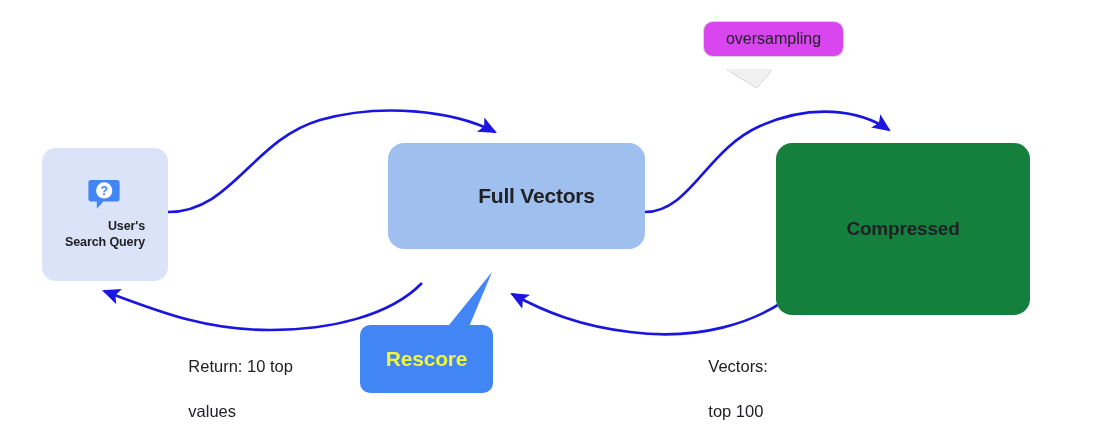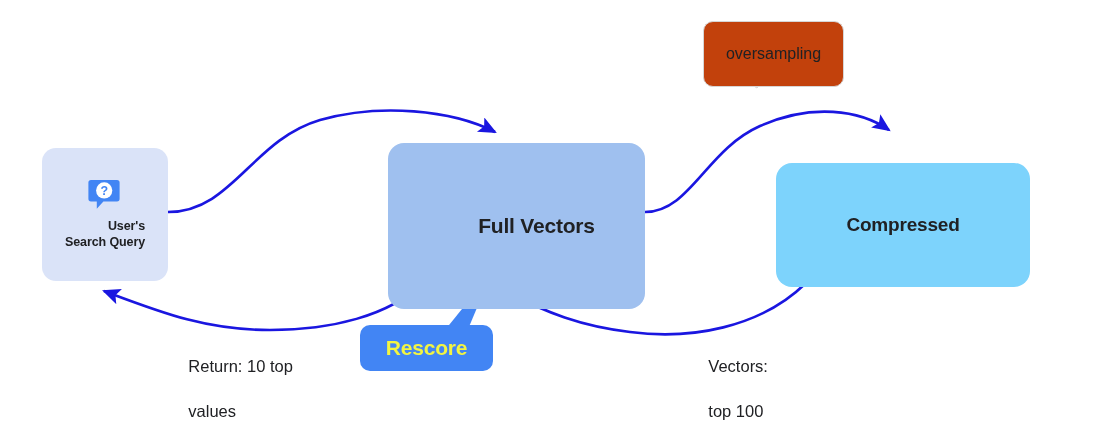--- a/index.html
+++ b/index.html
@@ -57,71 +57,70 @@
     line-height: 1.25;
     letter-spacing: -0.1px;
     text-align: right;
   }
 
   
   #node-full {
     left: 388px;
     top: 143px;
     width: 257px;
-    height: 166px;
+    height: 106px;
     background: #9fc0ef;
     border-radius: 16px;
     padding-left: 40px;
   }
   #node-full .n-label {
     font-size: 21px;
     font-weight: bold;
     letter-spacing: -0.2px;
   }
 
   
   #node-compressed {
     left: 776px;
     top: 143px;
     width: 254px;
-    height: 124px;
-    background: #7dd3fc;
+    height: 172px;
+    background: #15803d;
     border-radius: 16px;
-    margin-top: 20px;
   }
   #node-compressed .n-label {
     font-size: 19px;
     font-weight: bold;
     line-height: 1.32;
     letter-spacing: -0.2px;
   }
 
   
   #node-rescore {
     left: 360px;
     top: 325px;
     width: 133px;
-    height: 46px;
+    height: 68px;
     background: #4285f4;
     border-radius: 10px;
   }
   #node-rescore .n-label {
     font-size: 21px;
     font-weight: bold;
     color: #f2f542;
     letter-spacing: -0.2px;
   }
 
   
   #node-oversampling {
     left: 703px;
     top: 21px;
     width: 141px;
-    height: 66px;
-    background: #c2410c;
+    height: 36px;
+    background: #d946ef;
     border: 1px solid #d6d6d6;
     border-radius: 10px;
   }
   #node-oversampling .n-label {
     font-size: 16px;
     color: #202124;
   }
 
   .edge-label {
     position: absolute;

